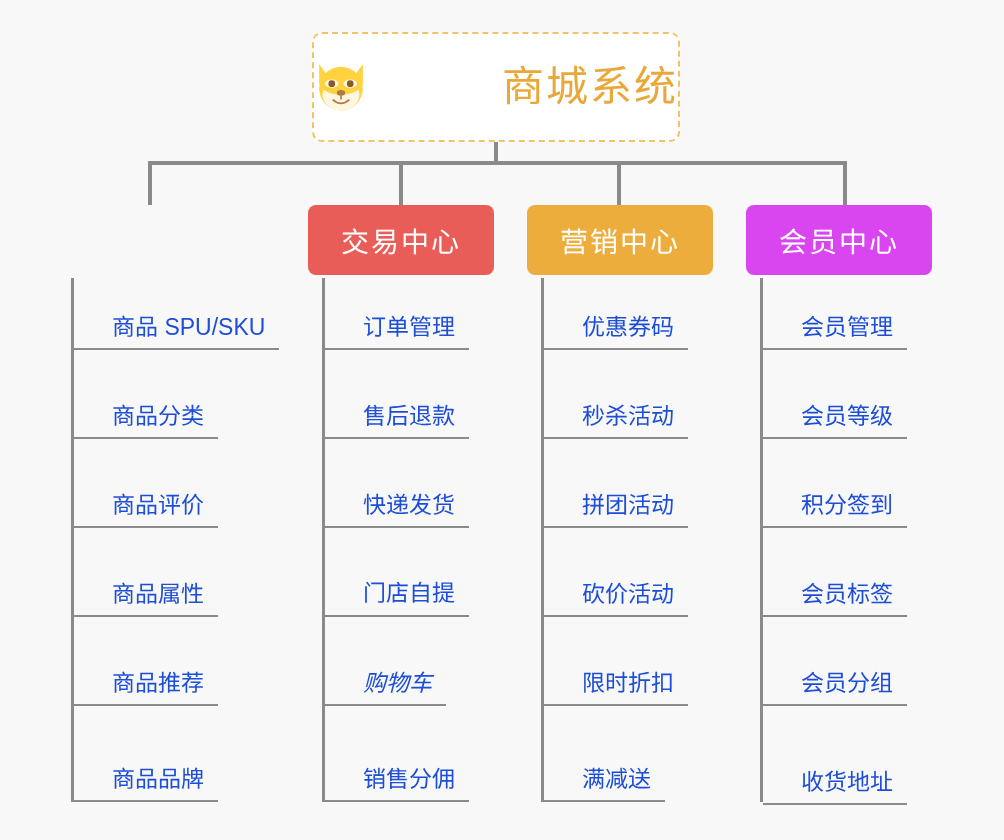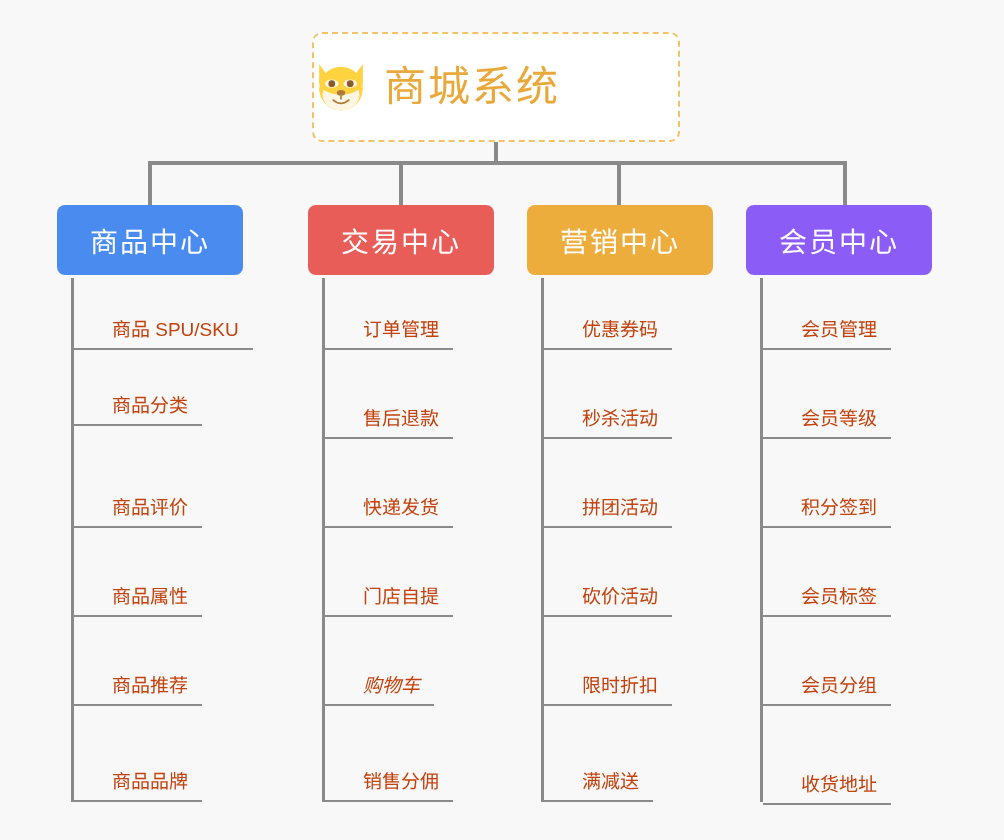--- a/index.html
+++ b/index.html
@@ -28,21 +28,21 @@
     left: 312px;
     top: 32px;
     width: 368px;
     height: 110px;
     box-sizing: border-box;
     background: #ffffff;
     border: 2px dashed #f3c268;
     border-radius: 10px;
     display: flex;
     align-items: center;
-    justify-content: flex-start;
+    justify-content: space-between;
     gap: 16px;
   }
   .root-icon {
     width: 54px;
     height: 52px;
     flex: 0 0 auto;
     display: block;
   }
   .root-title {
     font-size: 42px;
@@ -92,23 +92,23 @@
     position: absolute;
     left: 3px;
     box-sizing: border-box;
     display: flex;
     align-items: flex-end;
   }
   .leaf-label {
     display: inline-block;
     padding: 0 14px 6px 38px;
     border-bottom: 2px solid #8a8a8a;
-    font-size: 19px;
+    font-size: 23px;
     line-height: 1.25;
-    color: #c2410c;
+    color: #1d4ed8;
     white-space: nowrap;
   }
 </style>
 </head>
 <body style="background: rgb(248, 248, 248);">
 
 <div id="mindmap">
 
   <div class="root-node" style="background: rgb(255, 255, 255); border-color: rgb(243, 194, 104);">
     <svg class="root-icon" viewBox="0 0 64 62" aria-hidden="true">
@@ -130,39 +130,36 @@
     <span class="root-title" style="color: rgb(233, 169, 58);">商城系统</span>
   </div>
 
   <div class="conn conn-v" style="left: 494px; top: 142px; width: 4px; height: 23px; background: rgb(138, 138, 138);"></div>
   <div class="conn conn-h" style="left: 148px; top: 161px; width: 699px; height: 4px; background: rgb(138, 138, 138);"></div>
   <div class="conn conn-v" style="left: 148px; top: 161px; width: 4px; height: 44px; background: rgb(138, 138, 138);"></div>
   <div class="conn conn-v" style="left: 399px; top: 161px; width: 4px; height: 44px; background: rgb(138, 138, 138);"></div>
   <div class="conn conn-v" style="left: 617px; top: 161px; width: 4px; height: 44px; background: rgb(138, 138, 138);"></div>
   <div class="conn conn-v" style="left: 843px; top: 161px; width: 4px; height: 44px; background: rgb(138, 138, 138);"></div>
 
-  <div class="cat-box" style="left: 57px; top: 205px; width: 186px; background: rgb(74, 139, 240);">
-      <span>商品中心</span>
-    </div>
   <div class="cat-box" style="left: 308px; top: 205px; width: 186px; background: rgb(233, 93, 88);">
       <span>交易中心</span>
     </div>
   <div class="cat-box" style="left: 527px; top: 205px; width: 186px; background: rgb(237, 173, 60);">
       <span>营销中心</span>
     </div>
-  <div class="cat-box" style="left: 746px; top: 205px; width: 186px; background: #8b5cf6;">
+  <div class="cat-box" style="left: 746px; top: 205px; width: 186px; background: #d946ef;">
       <span>会员中心</span>
     </div>
 
   <div class="branch" style="left:71px;">
     <div class="trunk" style="height: 524px; background: rgb(138, 138, 138);"></div>
     <div class="leaf" style="top:0px;   height:72px;">
         <span class="leaf-label" style="border-bottom-color: rgb(138, 138, 138);">商品 SPU/SKU</span>
       </div>
-    <div class="leaf" style="top:72px;  height:76px;align-items:flex-end;">
+    <div class="leaf" style="top:72px;  height:89px;align-items:flex-end;">
         <span class="leaf-label" style="border-bottom-color: rgb(138, 138, 138);">商品分类</span>
       </div>
     <div class="leaf" style="top:161px; height:89px;">
         <span class="leaf-label" style="border-bottom-color: rgb(138, 138, 138); margin-top: 16px;">商品评价</span>
       </div>
     <div class="leaf" style="top:250px; height:89px;">
         <span class="leaf-label" style="border-bottom-color: rgb(138, 138, 138);">商品属性</span>
       </div>
     <div class="leaf" style="top:339px; height:89px;">
         <span class="leaf-label" style="border-bottom-color: rgb(138, 138, 138);">商品推荐</span>

